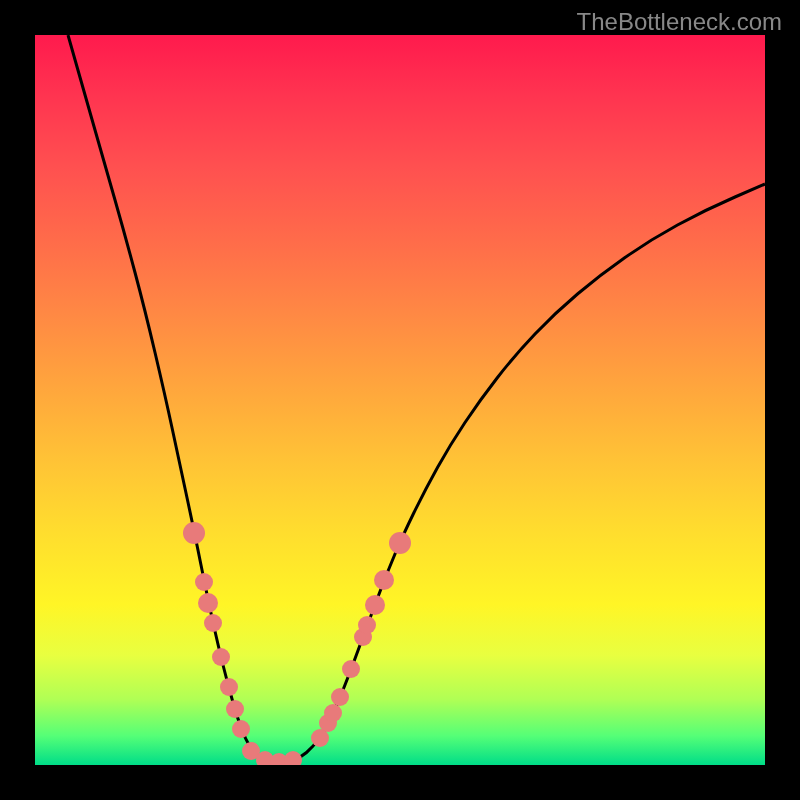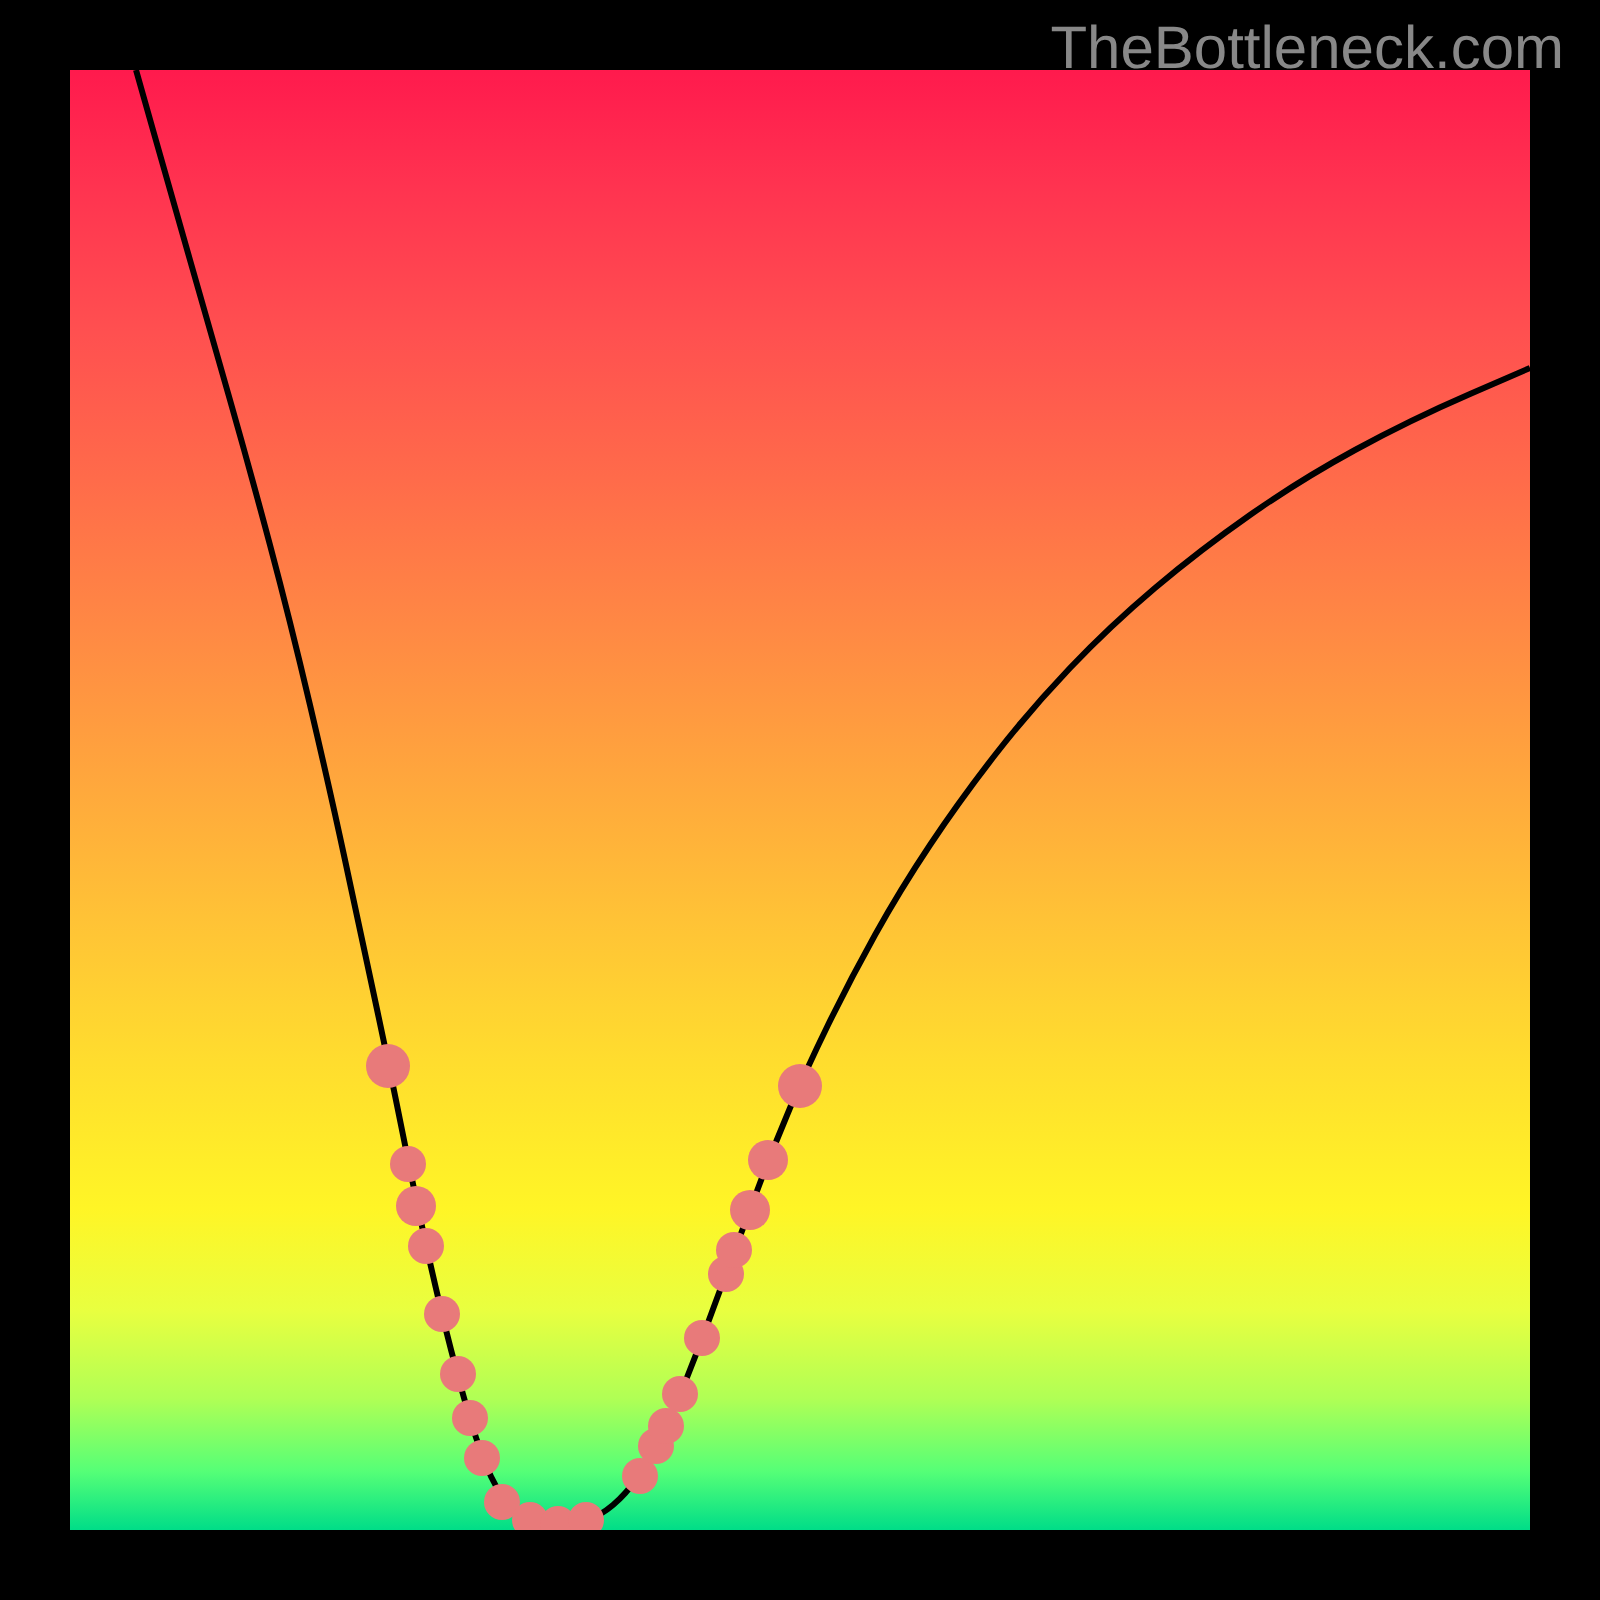--- a/index.html
+++ b/index.html
@@ -12,21 +12,21 @@
       height: 800px;
       background: #000;
       position: relative;
       font-family: Arial, sans-serif;
     }
     .watermark {
       position: absolute;
       top: 8px;
       right: 18px;
       color: #888;
-      font-size: 30px;
+      font-size: 24px;
       z-index: 10;
     }
     .chart-container {
       position: absolute;
       top: 35px;
       left: 35px;
       width: 730px;
       height: 730px;
       overflow: hidden;
     }

